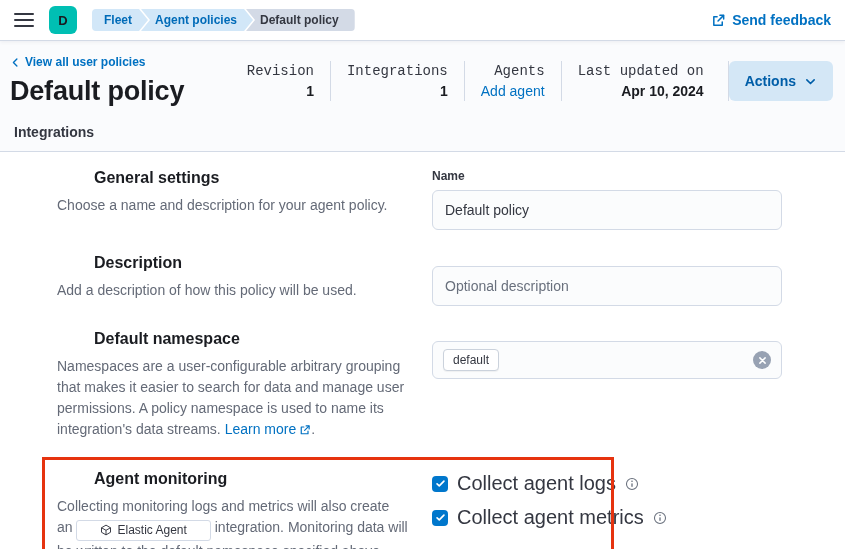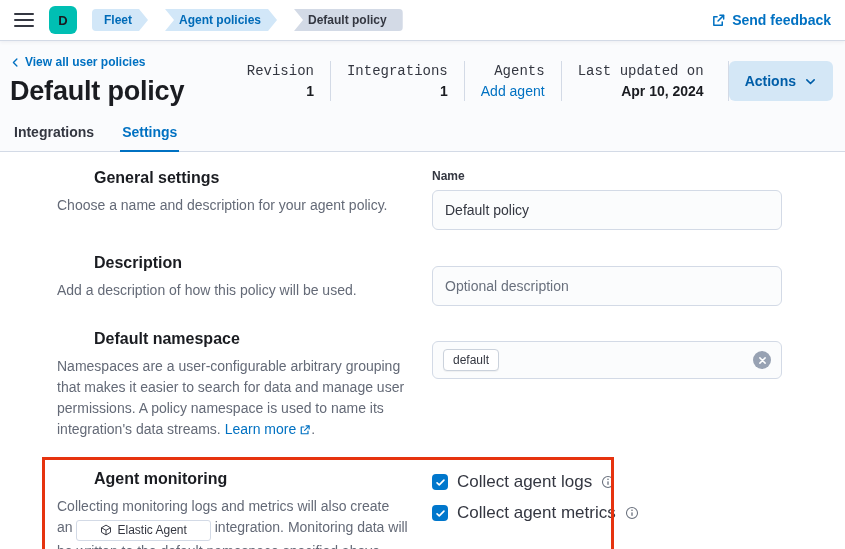--- a/index.html
+++ b/index.html
@@ -25,21 +25,21 @@
   }
   .hamburger { width: 20px; height: 14px; display: flex; flex-direction: column; justify-content: space-between; cursor: pointer; }
   .hamburger span { display: block; height: 2px; background: #343741; border-radius: 1px; }
   .avatar {
     width: 28px; height: 28px; margin-left: 15px;
     background: var(--teal, #00bfb3);
     border-radius: 6px;
     display: flex; align-items: center; justify-content: center;
     font-size: 13px; font-weight: 700; color: #1a1c21;
   }
-  .crumbs { display: flex; align-items: center; margin-left: 15px; gap: 24px; }
+  .crumbs { display: flex; align-items: center; margin-left: 15px; }
   .crumb {
     height: 22px; display: flex; align-items: center;
     font-size: 12px; font-weight: 600;
     padding: 0 16px 0 14px;
     margin-left: -7px;
     clip-path: polygon(0 0, calc(100% - 9px) 0, 100% 50%, calc(100% - 9px) 100%, 0 100%, 9px 50%);
   }
   .crumb:first-child { clip-path: polygon(0 0, calc(100% - 9px) 0, 100% 50%, calc(100% - 9px) 100%, 0 100%); margin-left: 0; border-radius: 4px 0 0 4px; padding-left: 12px; }
   .crumb.blue { background: var(--crumb-blue-bg, #d2e7f8); color: var(--crumb-blue-text, #006bb8); cursor: pointer; }
   .crumb.gray { background: var(--crumb-gray-bg, #d3dae6); color: #343741; clip-path: polygon(0 0, 100% 0, 100% 100%, 0 100%, 9px 50%); border-radius: 0 4px 4px 0; }
@@ -140,21 +140,21 @@
     font-size: 12px; font-weight: 400; color: #343741;
     vertical-align: -4px;
   }
   .checkbox-row { display: flex; align-items: center; gap: 9px; margin-bottom: 11px; }
   .checkbox {
     width: 16px; height: 16px; border-radius: 4px;
     background: var(--checkbox, #0077cc);
     display: inline-flex; align-items: center; justify-content: center;
     cursor: pointer; flex-shrink: 0;
   }
-  .checkbox-label { font-size: 17px; color: #343741; }
+  .checkbox-label { font-size: 20px; color: #343741; }
   .info-icon { display: inline-flex; cursor: pointer; }
   
   .annotation-box {
     position: absolute;
     left: -15px; top: -13px;
     width: 572px; height: 97px;
     border: 3px solid var(--annotation, #e6330f);
     pointer-events: none;
   }
   svg { display: block; }
@@ -224,21 +224,20 @@
             <svg width="13" height="13" viewBox="0 0 16 16" fill="none" stroke="#005ea8" stroke-width="2" stroke-linecap="round" stroke-linejoin="round">
                 <path d="M3.5 6l4.5 4.5L12.5 6"></path>
               </svg>
           </span>
         </button>
       </div>
     </div>
   </div>
   <div class="tabs">
     <div class="tab">Integrations</div>
-    <div class="tab active">Settings</div>
   </div>
 </section>
 
 <main class="content">
   <div class="form">
 
     <div class="form-row">
       <div class="row-left">
         <div class="section-heading">General settings</div>
         <div class="section-desc">Choose a name and description for your agent policy.</div>

